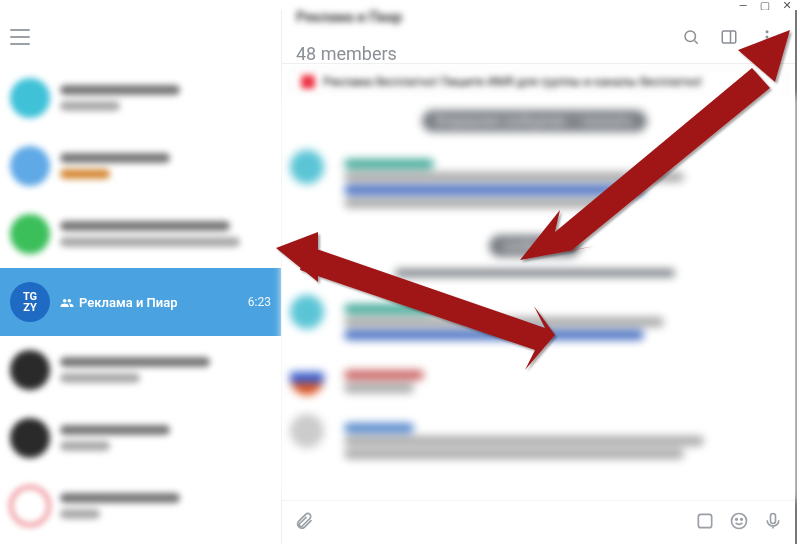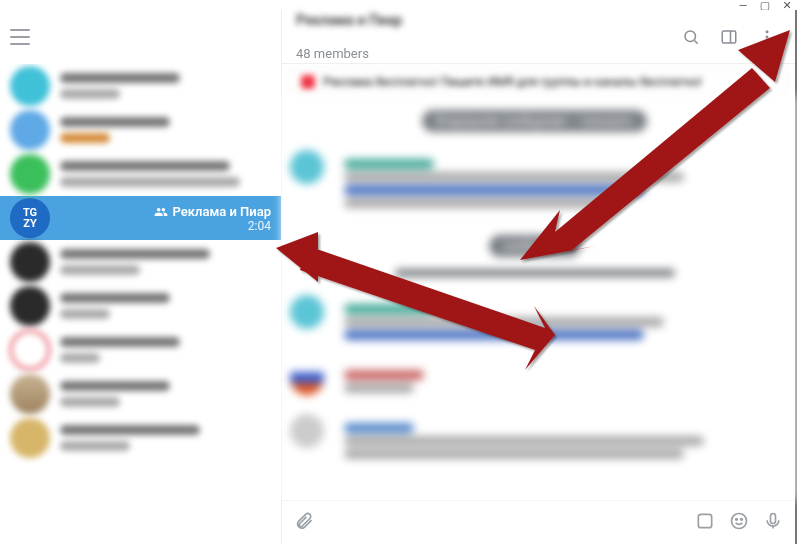--- a/index.html
+++ b/index.html
@@ -31,29 +31,29 @@
     padding: 0 10px;
   }
   .menu-icon { width: 20px; height: 16px; display: flex; flex-direction: column; justify-content: space-between; }
   .menu-icon span { height: 2px; background: #9aa0a6; border-radius: 1px; }
   .search {
     flex: 1; height: 32px; background: #f1f1f1; border-radius: 4px;
     border: none; padding: 0 12px; font-size: 14px; color: #888;
   }
   .chatlist { flex: 1; overflow: hidden; }
   .chat {
-    height: 44px; display: flex; align-items: center; padding: 0 10px; gap: 10px;
+    height: 68px; display: flex; align-items: center; padding: 0 10px; gap: 10px;
     filter: blur(3px);
   }
   .chat.selected { filter: none; background: #4aa3e0; color: #fff; }
   .avatar {
     width: 40px; height: 40px; border-radius: 50%; flex-shrink: 0;
   }
   .chat-body { flex: 1; min-width: 0; }
-  .chat-row1 { display: flex; justify-content: space-between; align-items: flex-end; font-size: 13px; flex-direction: column; }
+  .chat-row1 { display: flex; justify-content: space-between; align-items: flex-start; font-size: 13px; }
   .chat-title { font-weight: 600; display: flex; align-items: center; gap: 5px; white-space: nowrap; overflow: hidden; }
   .chat-time { font-size: 12px; opacity: .9; }
   .chat-row2 { display: flex; justify-content: space-between; align-items: center; font-size: 13px; opacity: .85; margin-top: 2px; }
   .chat-preview { white-space: nowrap; overflow: hidden; text-overflow: ellipsis; }
   .blur-bar { height: 10px; background: #888; border-radius: 5px; }
   
   .sel-avatar {
     background: #1f6ac2; display: flex; align-items: center; justify-content: center;
     color: #fff; font-size: 11px; font-weight: 700; line-height: 1; text-align: center;
   }
@@ -61,21 +61,21 @@
   .group-ic svg { fill: #fff; }
 
   
   .right { flex: 1; display: flex; flex-direction: column; background: #fff; }
   .header {
     height: 54px; display: flex; align-items: center; padding: 0 14px; gap: 10px;
     border-bottom: 1px solid #eee;
   }
   .hdr-left { flex: 1; }
   .hdr-title { font-size: 14px; font-weight: 600; filter: blur(3px); color: #333; }
-  .hdr-sub { font-size: 13px; color: #8a8f95; margin-top: 18px; }
+  .hdr-sub { font-size: 18px; color: #8a8f95; margin-top: 18px; }
   .hdr-btn { width: 28px; height: 28px; display:flex; align-items:center; justify-content:center; color:#8a8f95; }
   .pinned {
     height: 28px; margin: 4px 8px 0 8px; background: #fff;
     border: 1px solid #eee; border-radius: 4px;
     display: flex; align-items: center; padding: 0 10px; gap: 8px;
     filter: blur(3px); font-size: 12px;
   }
   .pin-dot { width: 14px; height: 14px; background: #e34; border-radius: 3px; }
   .messages {
     flex: 1; background: #fff; overflow: hidden; padding: 8px 16px 0 8px;
@@ -149,21 +149,21 @@
         <div class="chat-body">
           <div class="chat-row1">
             <span class="chat-title">
               <span class="group-ic">
                 <svg viewBox="0 0 24 24">
                     <path d="M16 11c1.66 0 3-1.34 3-3s-1.34-3-3-3-3 1.34-3 3 1.34 3 3 3zm-8 0c1.66 0 3-1.34 3-3S9.66 5 8 5 5 6.34 5 8s1.34 3 3 3zm0 2c-2.33 0-7 1.17-7 3.5V19h14v-2.5C15 14.17 10.33 13 8 13zm8 0c-.29 0-.62.02-.97.05 1.16.84 1.97 1.97 1.97 3.45V19h6v-2.5c0-2.33-4.67-3.5-7-3.5z"></path>
                   </svg>
               </span>
               <span>Реклама и Пиар</span>
             </span>
-            <span class="chat-time">2:04</span>
+            <span class="chat-time">6:23</span>
           </div>
         </div>
       </div>
 
       <div class="chat">
         <div class="avatar" style="background:#2a2a2a"></div>
         <div class="chat-body">
           <div class="blur-bar" style="width:150px;background:#777"></div>
           <div class="blur-bar" style="width:80px;background:#aaa;margin-top:6px"></div>
         </div>

